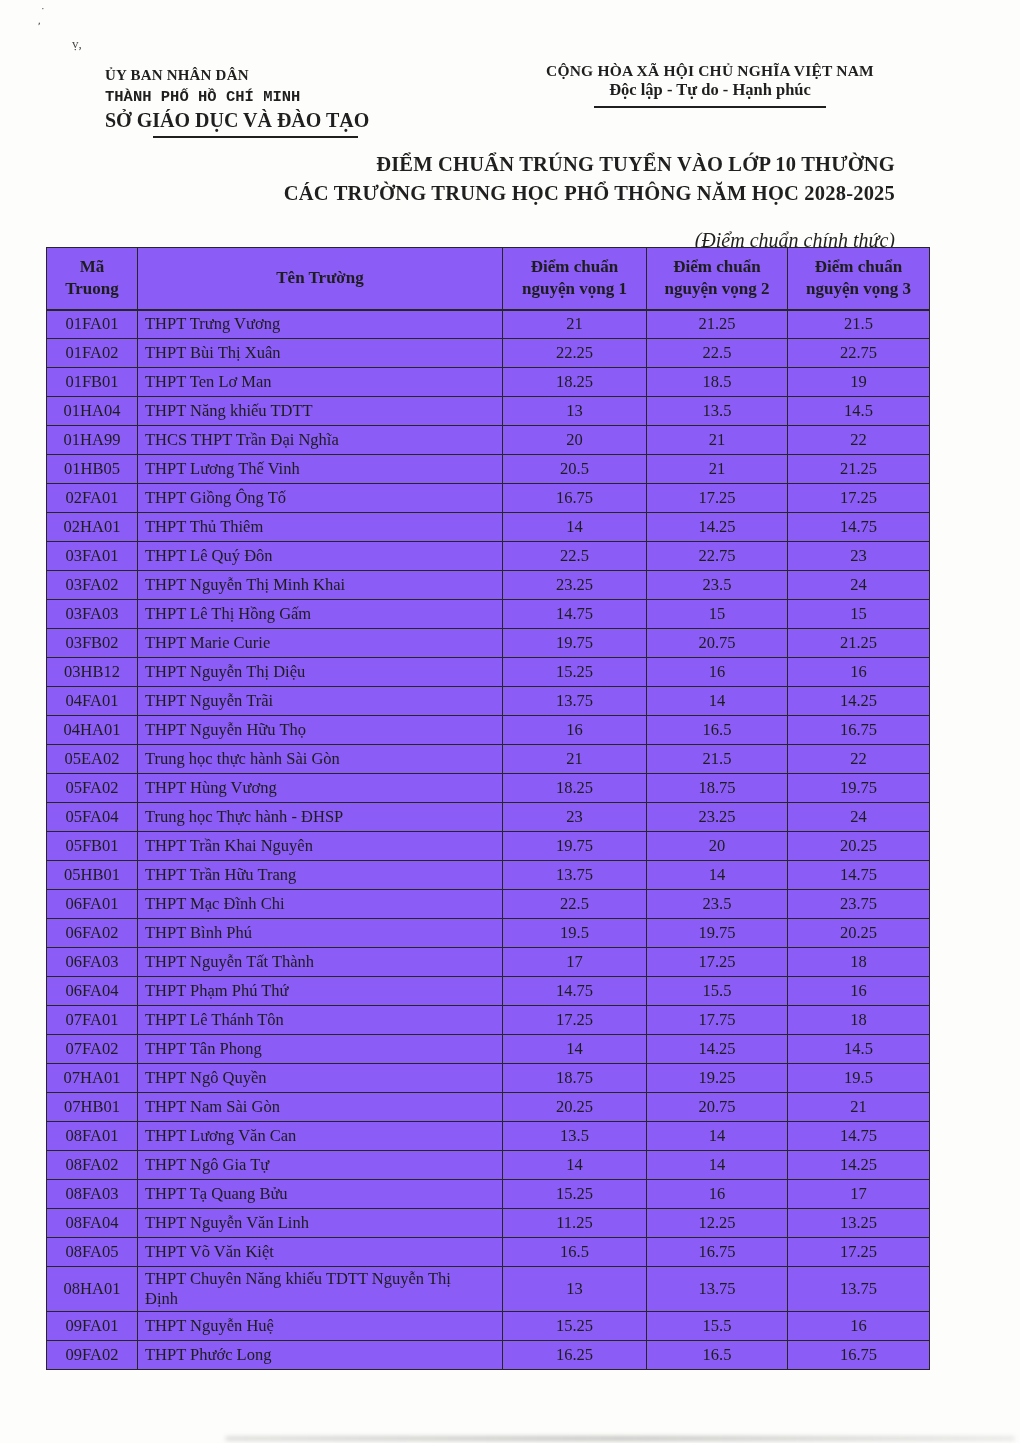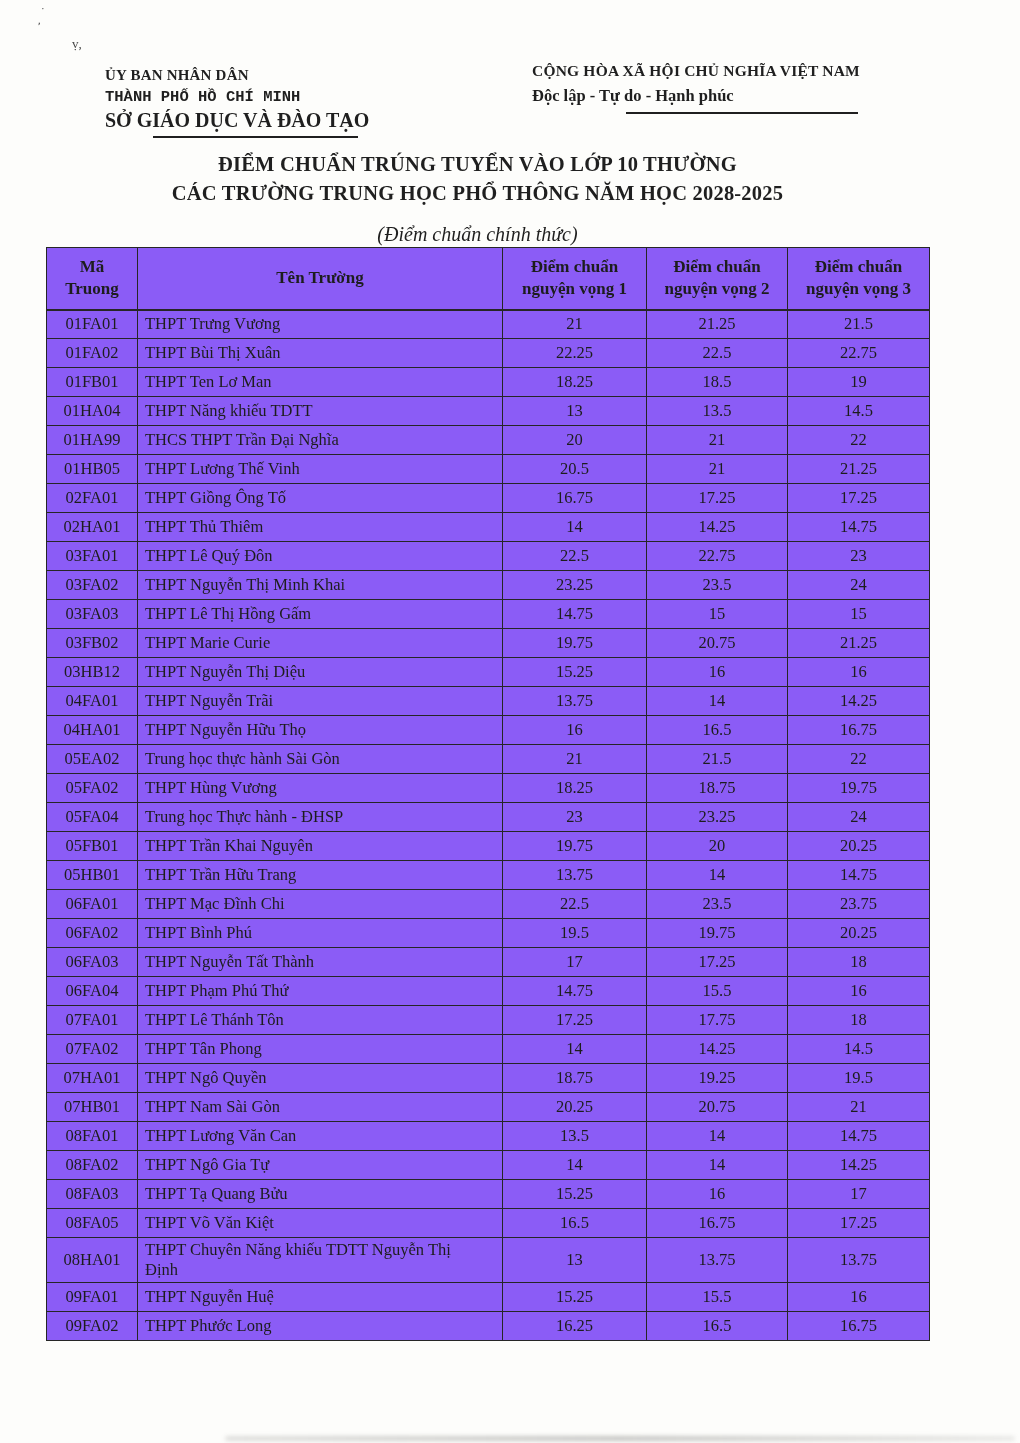--- a/index.html
+++ b/index.html
@@ -29,40 +29,40 @@
   }
   .hdr-left .l1 { font-size: 15px; letter-spacing: 0.2px; }
   .hdr-left .l2 { font-size: 15.5px; font-family: Liberation Mono, monospace; }
   .hdr-left .l3 { font-size: 20px; margin-top: 1px; }
   .hdr-left .rule {
     width: 205px; height: 0; border-bottom: 2px solid #1f1f1f;
     margin: 5px auto 0 auto;
   }
 
   .hdr-right {
-    position: absolute; left: 532px; top: 62px; width: 420px;
-    font-weight: bold;
+    position: absolute; left: 500px; top: 62px; width: 420px;
+    text-align: center; font-weight: bold;
   }
   .hdr-right .l1 { font-size: 15.5px; letter-spacing: 0.2px; }
-  .hdr-right .l2 { font-size: 16.5px; margin-top: 6px; }
+  .hdr-right .l2 { font-size: 16.5px; margin-top: 0; }
   .hdr-right .rule {
     width: 232px; height: 0; border-bottom: 2px solid #1f1f1f;
     margin: 6px auto 0 auto;
   }
 
   
   .doc-title {
     position: absolute; left: 60px; top: 150px; width: 835px;
-    text-align: center;
+    text-align: right;
   }
   .doc-title .t1, .doc-title .t2 {
     font-weight: bold; font-size: 20.5px; line-height: 29px; letter-spacing: 0.2px;
   }
   .doc-title .t3 {
-    font-style: italic; font-size: 20px; line-height: 30px; margin-top: 11px;
+    font-style: italic; font-size: 20px; line-height: 30px; margin-top: 17px;
   }
 
   
   table.score-table {
     position: absolute; left: 46px; top: 247px;
     width: 883px; border-collapse: collapse; table-layout: fixed;
     background: #8b5cf6;
   }
   .score-table col.c-code { width: 91px; }
   .score-table col.c-name { width: 365px; }
@@ -349,20 +349,27 @@
           <td class="cell-center">14.25</td>
         </tr>
         <tr>
           <td class="cell-center">08FA03</td>
           <td class="cell-name">THPT Tạ Quang Bửu</td>
           <td class="cell-center">15.25</td>
           <td class="cell-center">16</td>
           <td class="cell-center">17</td>
         </tr>
         <tr>
+          <td class="cell-center">08FA04</td>
+          <td class="cell-name">THPT Nguyễn Văn Linh</td>
+          <td class="cell-center">11.25</td>
+          <td class="cell-center">12.25</td>
+          <td class="cell-center">13.25</td>
+        </tr>
+        <tr>
           <td class="cell-center">08FA05</td>
           <td class="cell-name">THPT Võ Văn Kiệt</td>
           <td class="cell-center">16.5</td>
           <td class="cell-center">16.75</td>
           <td class="cell-center">17.25</td>
         </tr>
         <tr>
           <td class="cell-center">08HA01</td>
           <td class="cell-name">THPT Chuyên Năng khiếu TDTT Nguyễn Thị Định</td>
           <td class="cell-center">13</td>

